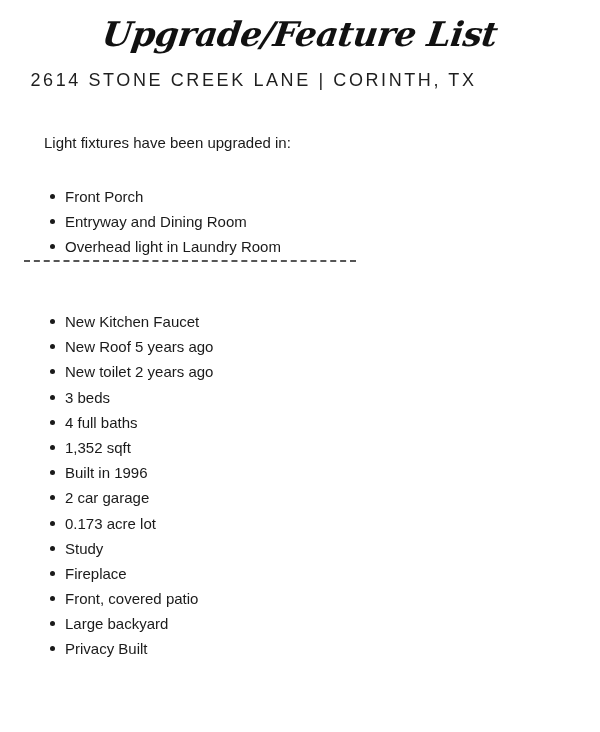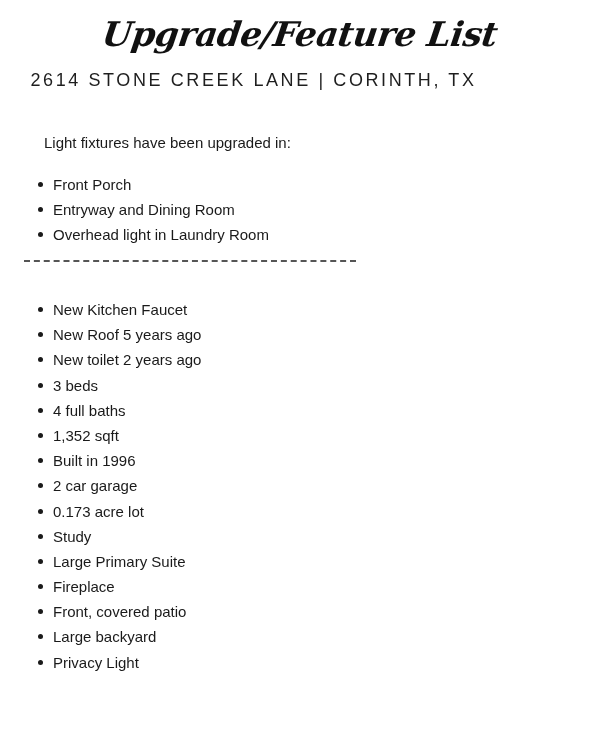--- a/index.html
+++ b/index.html
@@ -44,21 +44,21 @@
       position: absolute;
       top: 134px;
       left: 24px;
       font-size: 15px;
       color: #1a1a1a;
       margin-left: 20px;
     }
     ul.list {
       position: absolute;
       left: 24px;
-      margin: 4px;
+      margin: 16px;
       padding: 0;
       list-style: none;
     }
     ul.list li {
       position: relative;
       height: 25.2px;
       line-height: 25.2px;
       padding-left: 25px;
       font-size: 15px;
       color: #1a1a1a;
@@ -104,18 +104,17 @@
   <li><span class="bullet"></span><span>New Kitchen Faucet</span></li>
   <li><span class="bullet"></span><span>New Roof 5 years ago</span></li>
   <li><span class="bullet"></span><span>New toilet 2 years ago</span></li>
   <li><span class="bullet"></span><span>3 beds</span></li>
   <li><span class="bullet"></span><span>4 full baths</span></li>
   <li><span class="bullet"></span><span>1,352 sqft</span></li>
   <li><span class="bullet"></span><span>Built in 1996</span></li>
   <li><span class="bullet"></span><span>2 car garage</span></li>
   <li><span class="bullet"></span><span>0.173 acre lot</span></li>
   <li><span class="bullet"></span><span>Study</span></li>
-  <li><span class="bullet"></span><span>Large Primary Suite</span></li>
   <li><span class="bullet"></span><span>Fireplace</span></li>
   <li><span class="bullet"></span><span>Front, covered patio</span></li>
   <li><span class="bullet"></span><span>Large backyard</span></li>
-  <li><span class="bullet"></span><span>Privacy Light</span></li>
+  <li><span class="bullet"></span><span>Privacy Built</span></li>
 </ul>
 
 </body></html>

